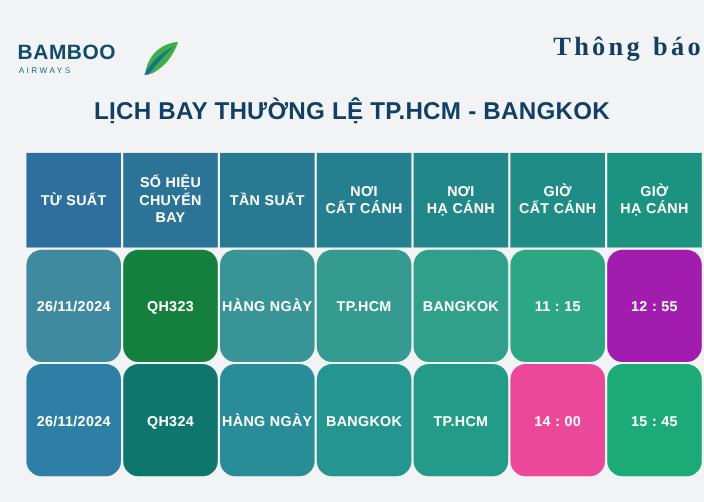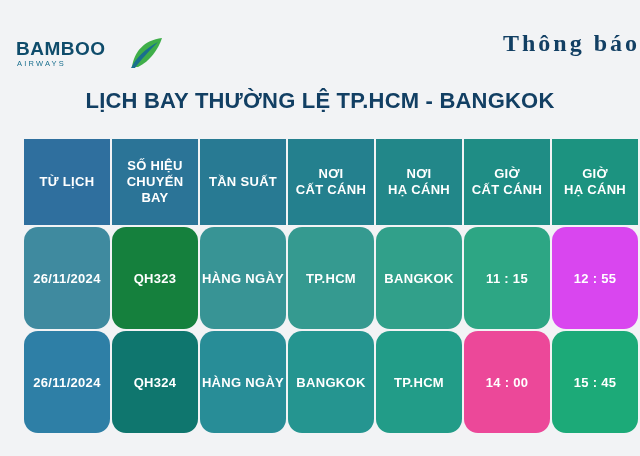--- a/index.html
+++ b/index.html
@@ -122,21 +122,21 @@
   .h4 { background: #228789; }
   .h5 { background: #1f8d85; }
   .h6 { background: #1c9380; }
 
   .r1c0 { background: #3f8a9f; }
   .r1c1 { background: #15803d; }
   .r1c2 { background: #389495; }
   .r1c3 { background: #359a90; }
   .r1c4 { background: #31a08a; }
   .r1c5 { background: #2da684; }
-  .r1c6 { background: #d946ef; }
+  .r1c6 { background: #a21caf; }
 
   .r2c0 { background: #2e7fa6; }
   .r2c1 { background: #0f766e; }
   .r2c2 { background: #288d97; }
   .r2c3 { background: #259590; }
   .r2c4 { background: #229c88; }
   .r2c5 { background: #ec4899; }
   .r2c6 { background: #1caa78; margin-top: 40px; }
 
   .cell-line { display: block; }
@@ -165,21 +165,21 @@
           <col style="width:86px">
           <col style="width:86px">
           <col style="width:86px">
         <col style="width:86px">
           <col style="width:86px">
           <col style="width:86px">
       </colgroup>
       <thead>
         <tr>
           <td class="h0">
-            <span class="cell-line">TỪ LỊCH</span>
+            <span class="cell-line">TỪ SUẤT</span>
             <span class="cell-line"></span>
           </td>
           <td class="h1">
             <span class="cell-line">SỐ HIỆU</span>
             <span class="cell-line">CHUYẾN BAY</span>
           </td>
           <td class="h2">
             <span class="cell-line">TẦN SUẤT</span>
             <span class="cell-line"></span>
           </td>

